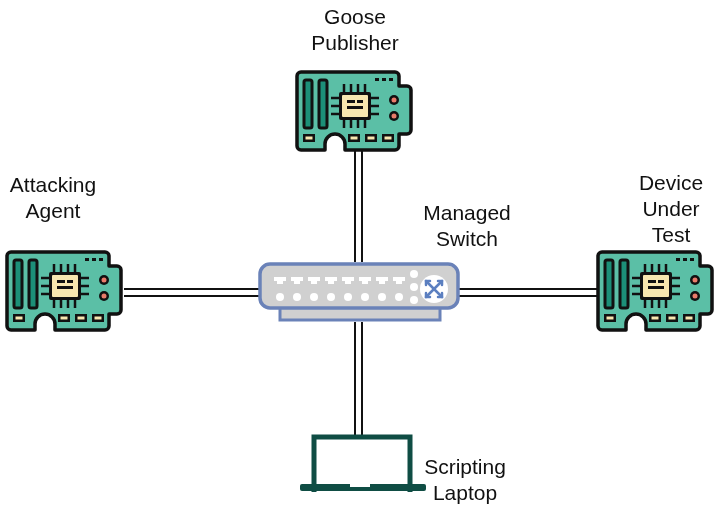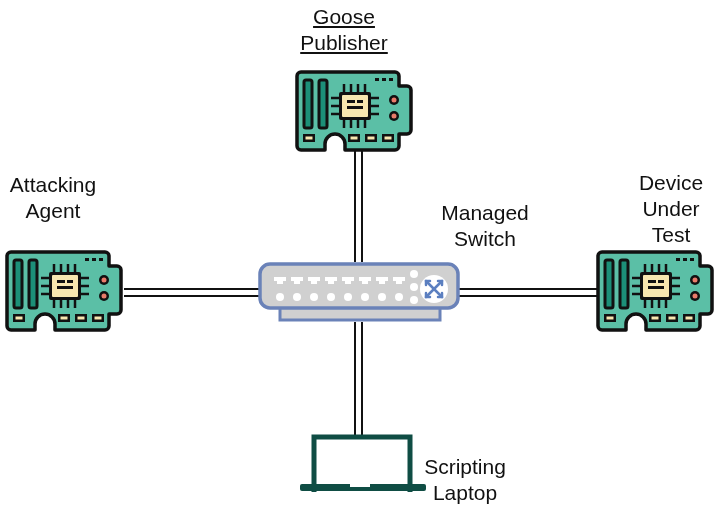--- a/index.html
+++ b/index.html
@@ -76,40 +76,40 @@
       <rect x="53" y="64" width="12" height="8" fill="#111"></rect>
         <rect x="55.5" y="66.5" width="7" height="3" fill="#f8e7b0"></rect>
       <rect x="70" y="64" width="12" height="8" fill="#111"></rect>
         <rect x="72.5" y="66.5" width="7" height="3" fill="#f8e7b0"></rect>
       <rect x="87" y="64" width="12" height="8" fill="#111"></rect>
         <rect x="89.5" y="66.5" width="7" height="3" fill="#f8e7b0"></rect>
     </symbol>
   </defs>
 </svg>
 
-<div class="label" style="left:279px; top:4px; width:130px;text-decoration:underline;">Goose
+<div class="label" style="left:290px; top:4px; width:130px;">Goose
 Publisher</div>
 <svg class="node" style="left:295px; top:70px;" width="120" height="82">
   <use href="#board"></use>
 </svg>
 
 <div class="label" style="left:0px; top:172px; width:106px;">Attacking
 Agent</div>
 <svg class="node" style="left:5px; top:250px;" width="120" height="82">
   <use href="#board"></use>
 </svg>
 
 <div class="label" style="left:616px; top:170px; width:110px;">Device
 Under
 Test</div>
 <svg class="node" style="left:596px; top:250px;" width="120" height="82">
   <use href="#board"></use>
 </svg>
 
-<div class="label" style="left:420px; top:200px; width:130px;">Managed
+<div class="label" style="left:402px; top:200px; width:130px;">Managed
 Switch</div>
 <svg class="node" style="left:256px; top:260px;" width="206" height="66">
   <g>
     <rect x="24" y="46" width="160" height="14" fill="#d0d0d0" stroke="#6a82b8" stroke-width="3"></rect>
     <rect x="4" y="4" width="198" height="44" rx="10" fill="#d0d0d0" stroke="#6a82b8" stroke-width="3.5"></rect>
     <g fill="#ffffff" id="ports">
       <path d="M18 17 h12 v4 h-3 v3 h-6 v-3 h-3 z"></path>
       <path d="M35 17 h12 v4 h-3 v3 h-6 v-3 h-3 z"></path>
       <path d="M52 17 h12 v4 h-3 v3 h-6 v-3 h-3 z"></path>
       <path d="M69 17 h12 v4 h-3 v3 h-6 v-3 h-3 z"></path>

